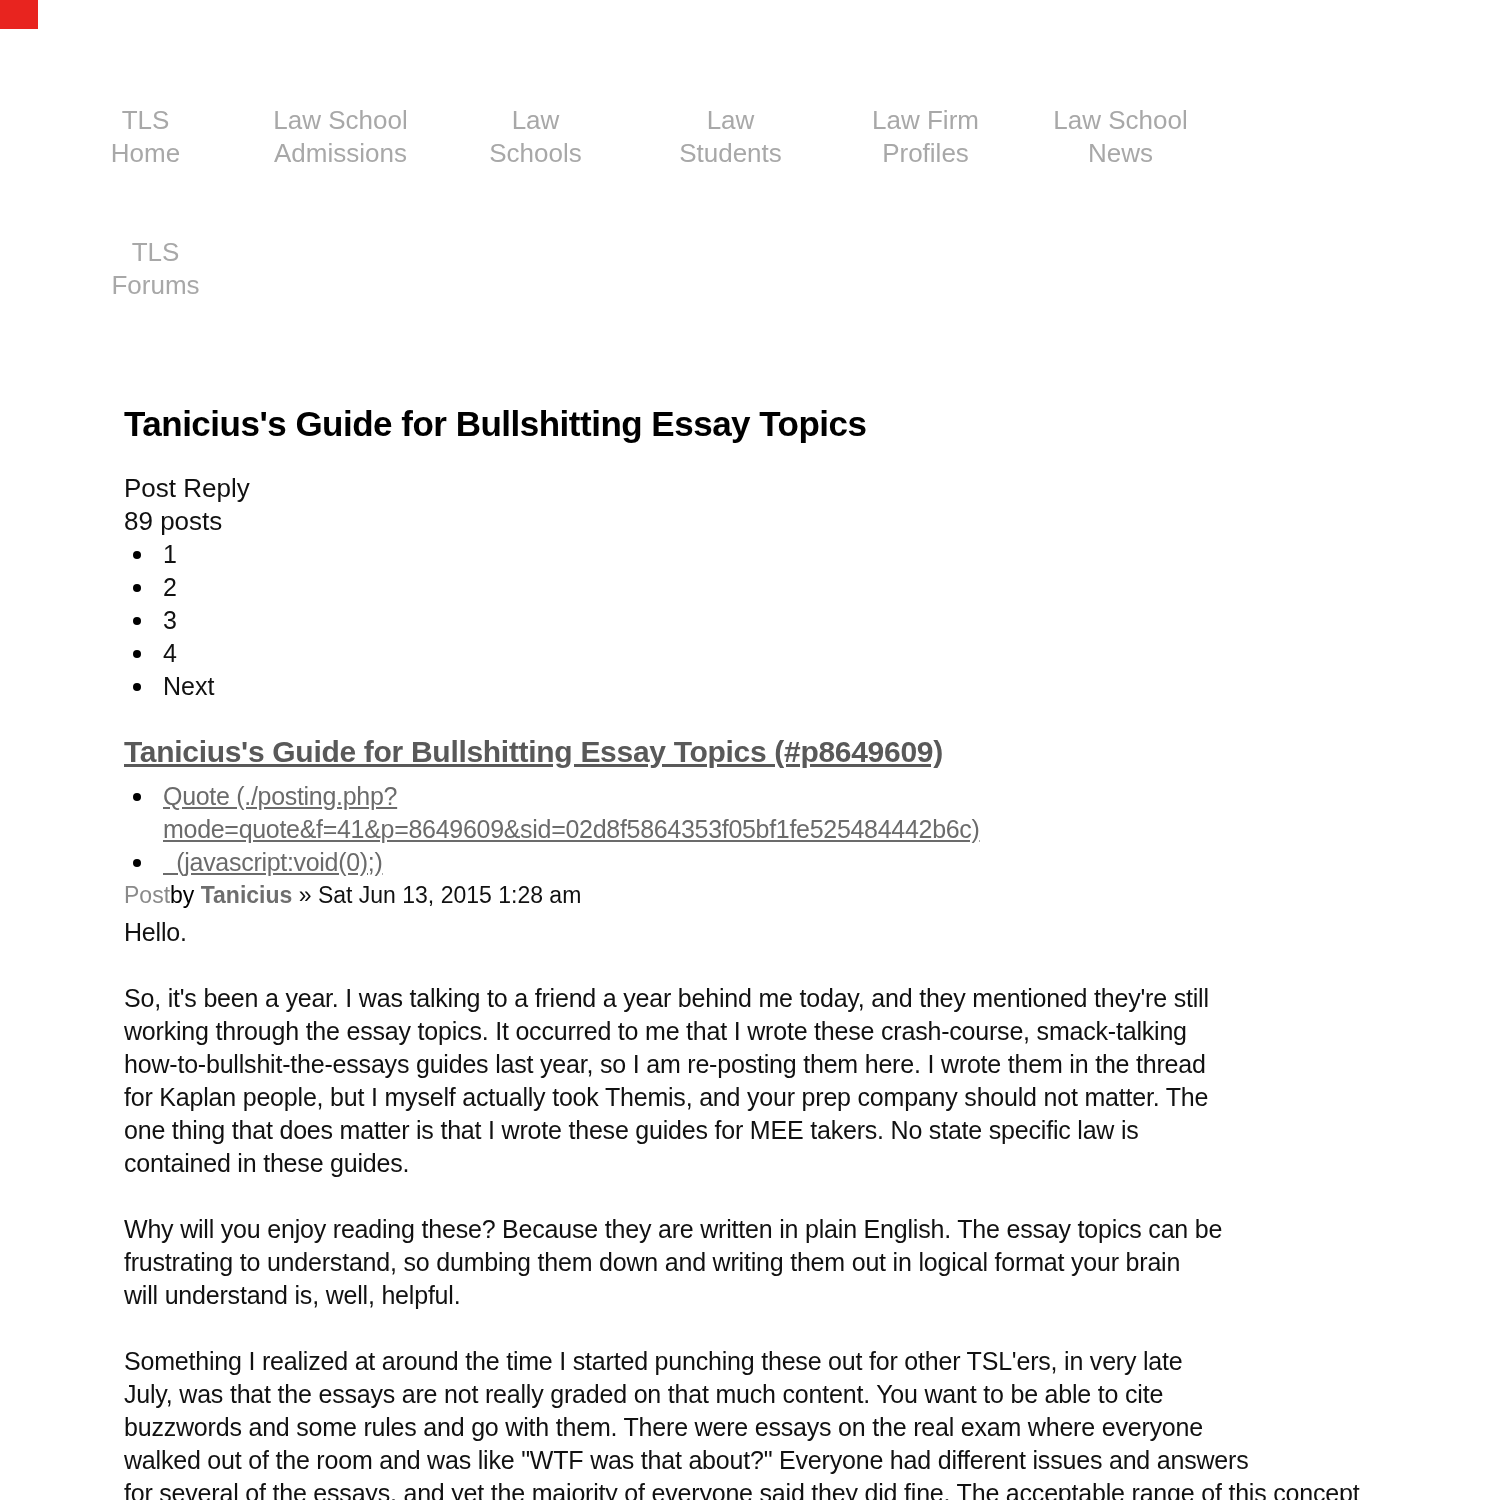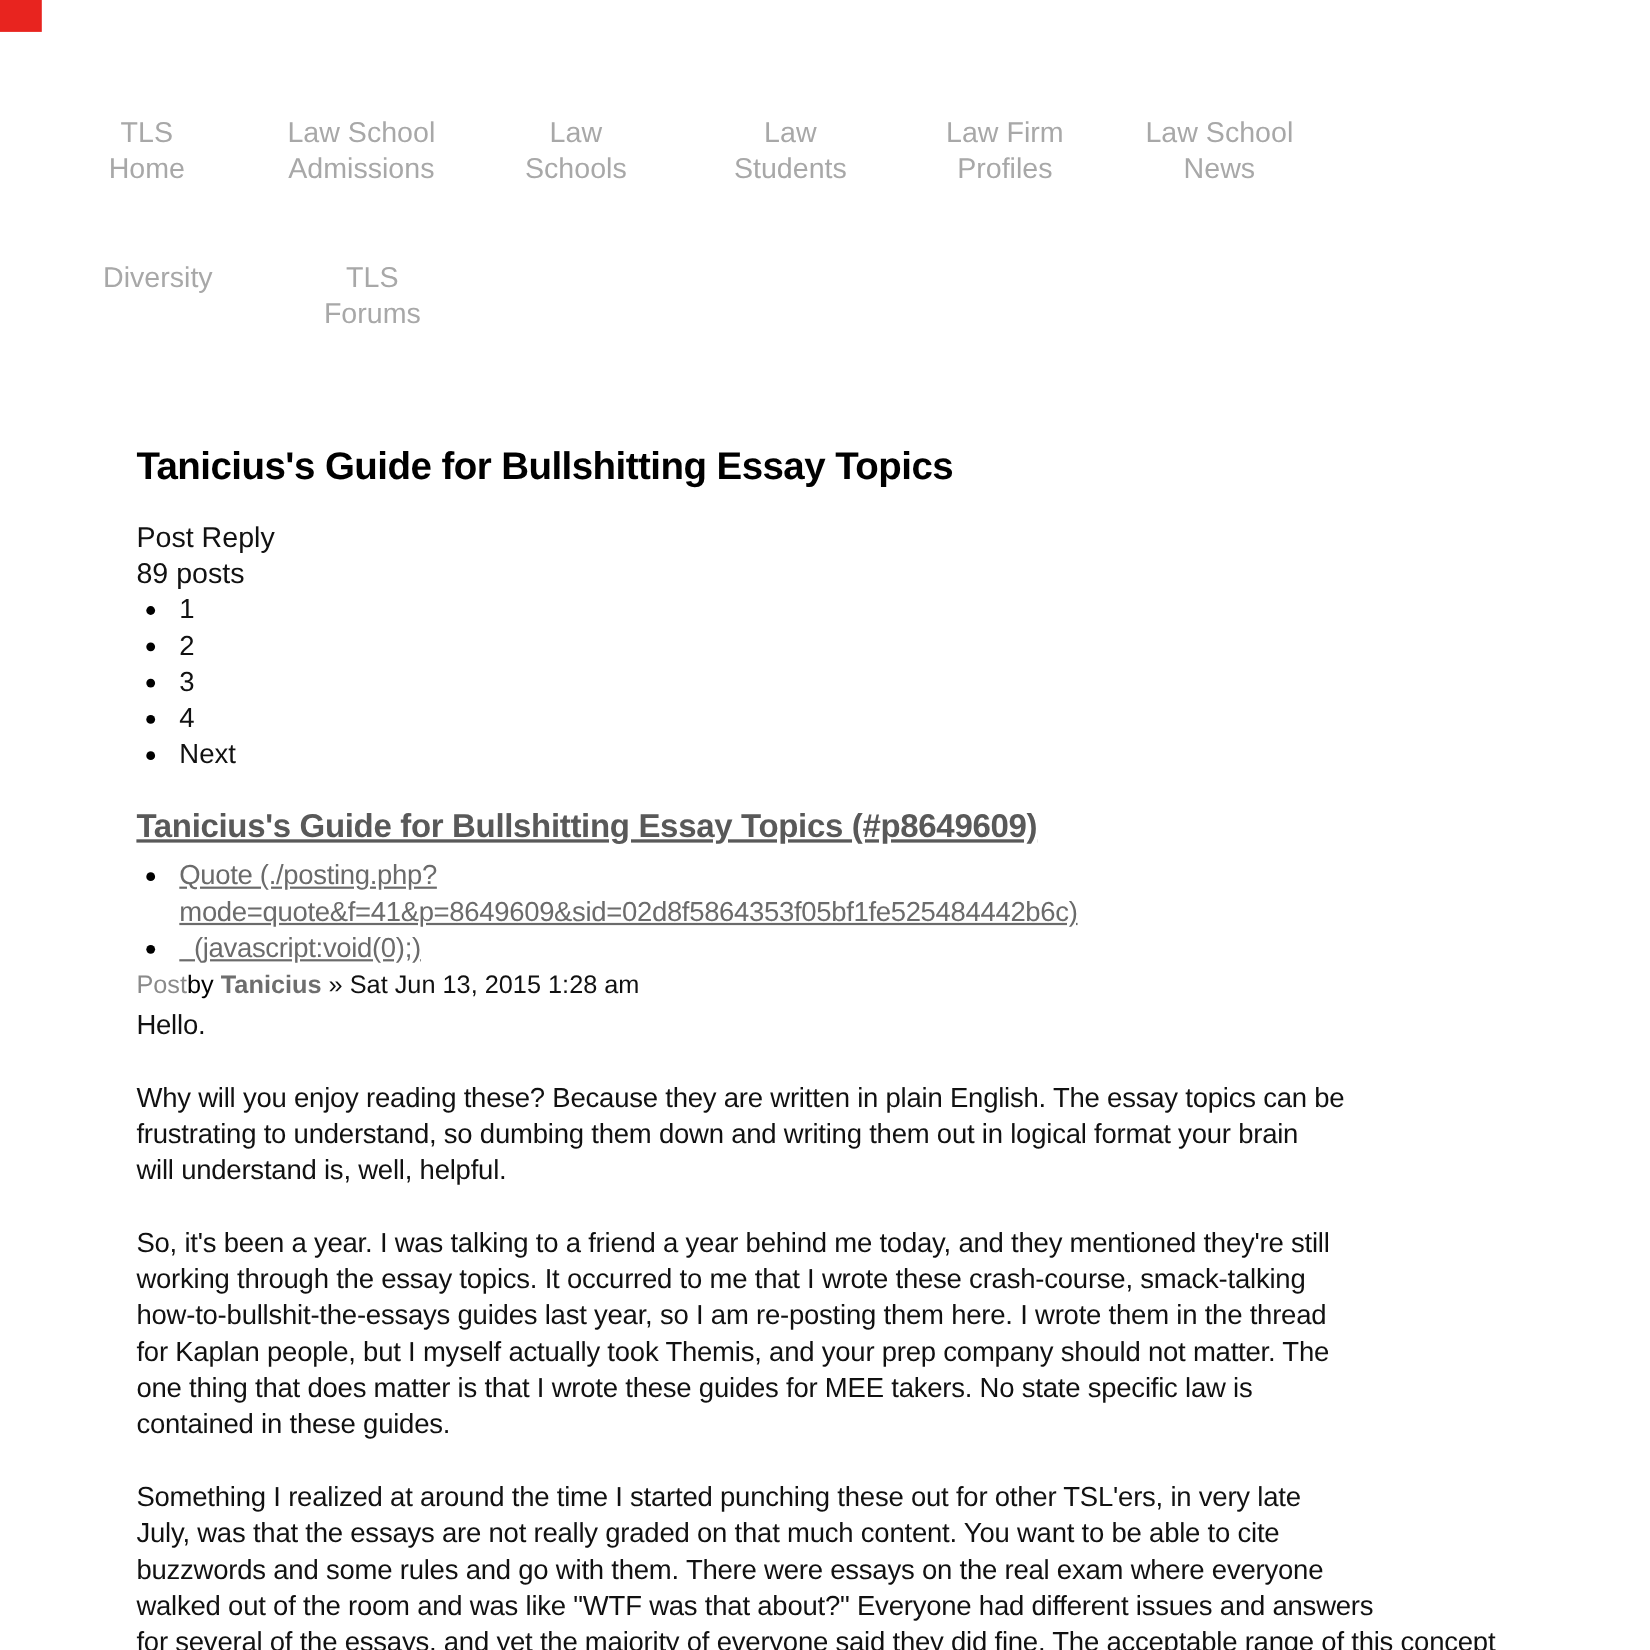--- a/index.html
+++ b/index.html
@@ -6,21 +6,21 @@
   body{
     width:1500px;height:1500px;overflow:hidden;background:#ffffff;
     font-family:"Liberation Sans","DejaVu Sans",sans-serif;
     color:#111111;position:relative;
   }
   .red-marker{
     position:absolute;left:0;top:0;width:38px;height:29px;background:#e8241f;
   }
   
   .nav{
-    position:absolute;left:36px;top:104px;width:1404px;
+    position:absolute;left:48px;top:104px;width:1404px;
     color:#a8a8a8;font-size:26px;line-height:33px;
   }
   .nav-row{display:flex;}
   .nav-row2{margin-top:66px;padding-left:10px;}
   .nav-item{
     width:195px;text-align:center;white-space:pre-line;cursor:pointer;
   }
   
   .main{position:absolute;left:124px;top:402px;width:1262px;}
   .thread-title{
@@ -74,21 +74,20 @@
     <div class="nav-item">Law
 Schools</div>
     <div class="nav-item">Law
 Students</div>
     <div class="nav-item">Law Firm
 Profiles</div>
     <div class="nav-item">Law School
 News</div>
   </div>
   <div class="nav-row nav-row2">
-    <div class="nav-item">Diversity</div>
     <div class="nav-item">TLS
 Forums</div>
   </div>
 </div>
 
 <div class="main">
 
   <h1 class="thread-title">Tanicius's Guide for Bullshitting Essay Topics</h1>
 
   <div class="post-reply">Post Reply</div>
@@ -115,28 +114,28 @@
       <span class="js-link">  (javascript:void(0);)</span>
     </li>
   </ul>
 
   <div class="post-meta">
     <span class="meta-post">Post</span><span class="meta-by">by </span><span class="meta-author">Tanicius</span><span class="meta-date"> » Sat Jun 13, 2015 1:28 am</span>
   </div>
 
   <div class="body-text greeting">Hello.</div>
 
-  <div class="body-text para">Why will you enjoy reading these? Because they are written in plain English. The essay topics can be
-frustrating to understand, so dumbing them down and writing them out in logical format your brain
-will understand is, well, helpful.</div>
   <div class="body-text para">So, it's been a year. I was talking to a friend a year behind me today, and they mentioned they're still
 working through the essay topics. It occurred to me that I wrote these crash-course, smack-talking
 how-to-bullshit-the-essays guides last year, so I am re-posting them here. I wrote them in the thread
 for Kaplan people, but I myself actually took Themis, and your prep company should not matter. The
 one thing that does matter is that I wrote these guides for MEE takers. No state specific law is
 contained in these guides.</div>
+  <div class="body-text para">Why will you enjoy reading these? Because they are written in plain English. The essay topics can be
+frustrating to understand, so dumbing them down and writing them out in logical format your brain
+will understand is, well, helpful.</div>
   <div class="body-text para">Something I realized at around the time I started punching these out for other TSL'ers, in very late
 July, was that the essays are not really graded on that much content. You want to be able to cite
 buzzwords and some rules and go with them. There were essays on the real exam where everyone
 walked out of the room and was like "WTF was that about?" Everyone had different issues and answers
 for several of the essays, and yet the majority of everyone said they did fine. The acceptable range of this concept</div>
 
 </div>
 
 </body></html>

